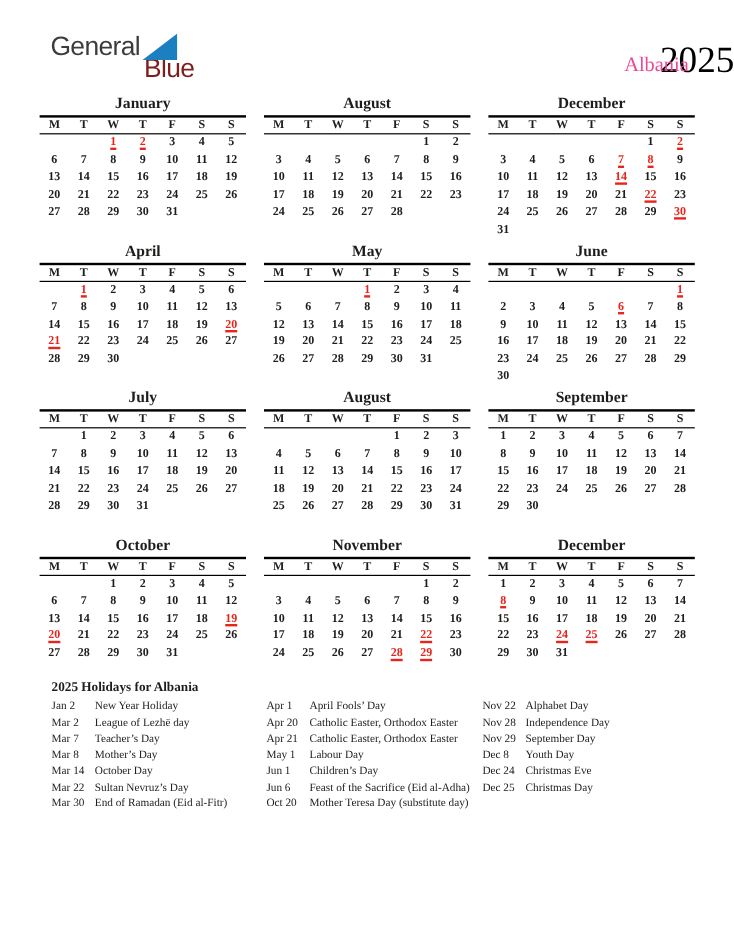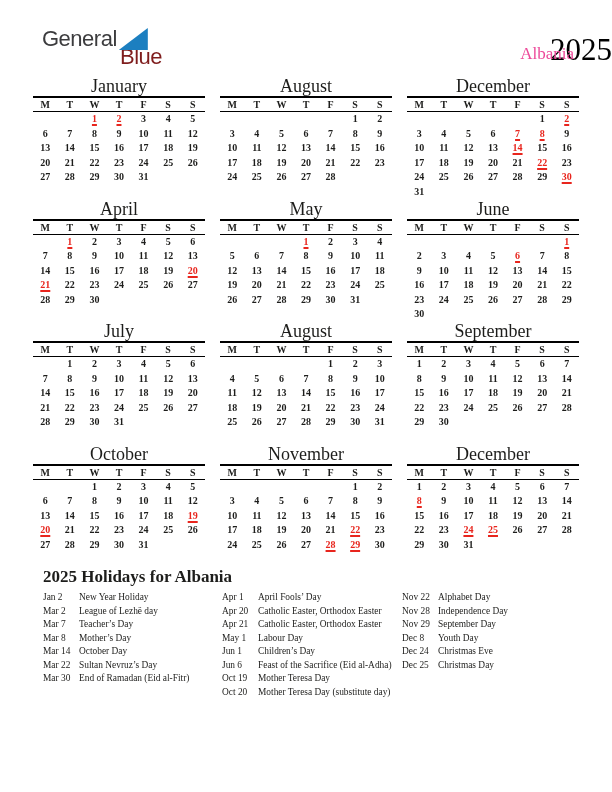--- a/index.html
+++ b/index.html
@@ -14,30 +14,30 @@
   .logo-triangle { width:29px; height:22px; background:#1c7fc0; clip-path:polygon(0 100%,100% 0,100% 100%); margin-left:2px; }
   .logo-line2 { text-align:right; padding-right:12px; margin-top:-4px; }
   .logo-blue { font-size:22px; color:#7f1d1d; line-height:1; letter-spacing:-0.5px; }
   .year-title { position:absolute; left:0; right:0; top:32px; text-align:right; font-size:31px; font-weight:500; color:#000; }
   .country-title { position:absolute; right:38px; top:44px; font-size:17px; color:#ec4899; }
 
   
   .months-grid { position:absolute; left:33px; top:78px; width:546px;
                  display:grid; grid-template-columns:repeat(3,172px); column-gap:15px; grid-auto-rows:122.5px; }
   .month { width:172px; }
-  .month-title { text-align:center; font-size:18px; font-weight:400; height:16px; line-height:16px; margin-bottom:2px; }
+  .month-title { text-align:center; font-size:13px; font-weight:700; height:16px; line-height:16px; margin-bottom:2px; }
   .week { display:grid; grid-template-columns:repeat(7,1fr); }
   .week.head { border-top:2px solid #000; border-bottom:1.5px solid #000; }
   .cell { text-align:center; font-size:10px; font-weight:700; line-height:14.6px; height:14.6px; }
   .head .cell { line-height:13px; height:13px; }
   .cell.red { color:var(--red); text-decoration:underline; text-decoration-thickness:1.5px; text-underline-offset:2px; }
 
   
   .holidays { position:absolute; left:43px; top:567px; width:540px; }
-  .holidays-title { font-size:17px; font-weight:700; margin-bottom:4px; }
+  .holidays-title { font-size:11px; font-weight:700; margin-bottom:4px; }
   .holiday-cols { display:grid; grid-template-columns:179px 180px 181px; align-items:start; }
   .holiday { font-size:9.4px; line-height:13.5px; padding-right:6px; }
   .hdate { display:inline-block; width:36px; }
 </style>
 </head>
 <body>
 
 <div class="page">
 
   <div class="logo">
@@ -770,21 +770,20 @@
           <div class="holiday"><span class="hdate">Mar 22</span><span>Sultan Nevruz’s Day</span></div>
           <div class="holiday"><span class="hdate">Mar 30</span><span>End of Ramadan (Eid al-Fitr)</span></div>
         </div>
         <div class="holiday-col">
           <div class="holiday"><span class="hdate">Apr 1</span><span>April Fools’ Day</span></div>
           <div class="holiday"><span class="hdate">Apr 20</span><span>Catholic Easter, Orthodox Easter</span></div>
           <div class="holiday"><span class="hdate">Apr 21</span><span>Catholic Easter, Orthodox Easter</span></div>
           <div class="holiday"><span class="hdate">May 1</span><span>Labour Day</span></div>
           <div class="holiday"><span class="hdate">Jun 1</span><span>Children’s Day</span></div>
           <div class="holiday"><span class="hdate">Jun 6</span><span>Feast of the Sacrifice (Eid al-Adha)</span></div>
-          <div class="holiday"><span class="hdate">Oct 19</span><span>Mother Teresa Day</span></div>
           <div class="holiday"><span class="hdate">Oct 20</span><span>Mother Teresa Day (substitute day)</span></div>
         </div>
         <div class="holiday-col">
           <div class="holiday"><span class="hdate">Nov 22</span><span>Alphabet Day</span></div>
           <div class="holiday"><span class="hdate">Nov 28</span><span>Independence Day</span></div>
           <div class="holiday"><span class="hdate">Nov 29</span><span>September Day</span></div>
           <div class="holiday"><span class="hdate">Dec 8</span><span>Youth Day</span></div>
           <div class="holiday"><span class="hdate">Dec 24</span><span>Christmas Eve</span></div>
           <div class="holiday"><span class="hdate">Dec 25</span><span>Christmas Day</span></div>
         </div>

